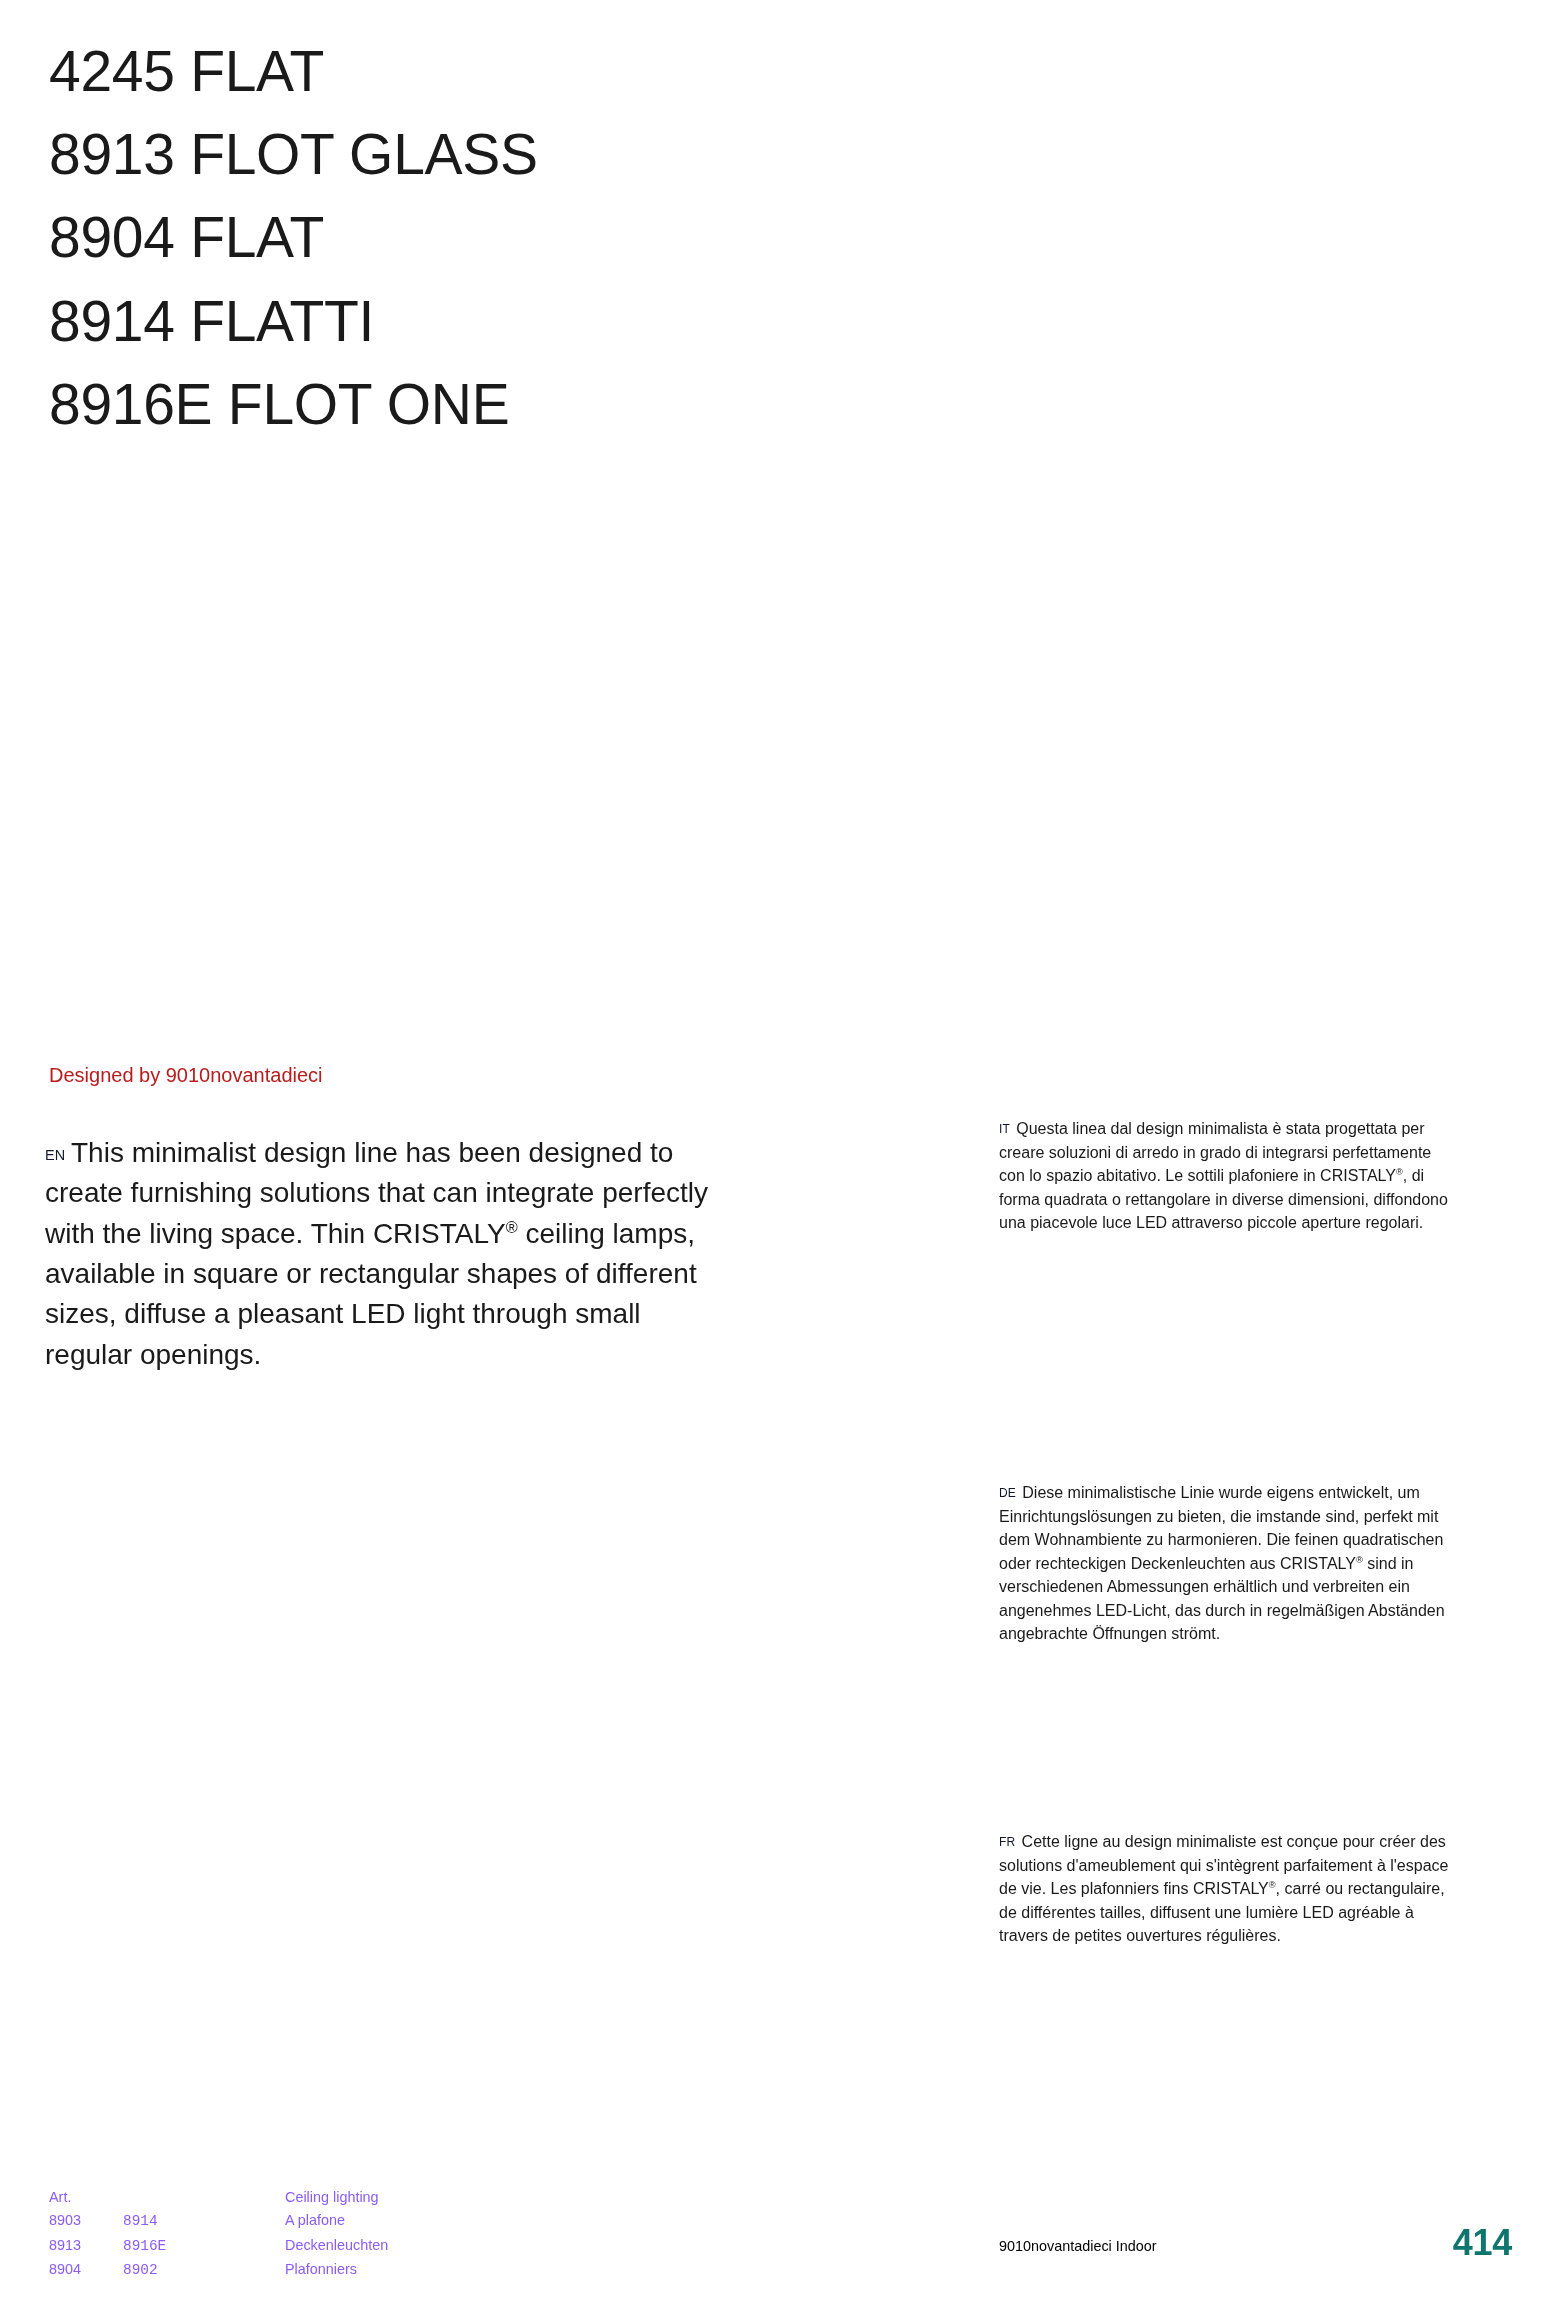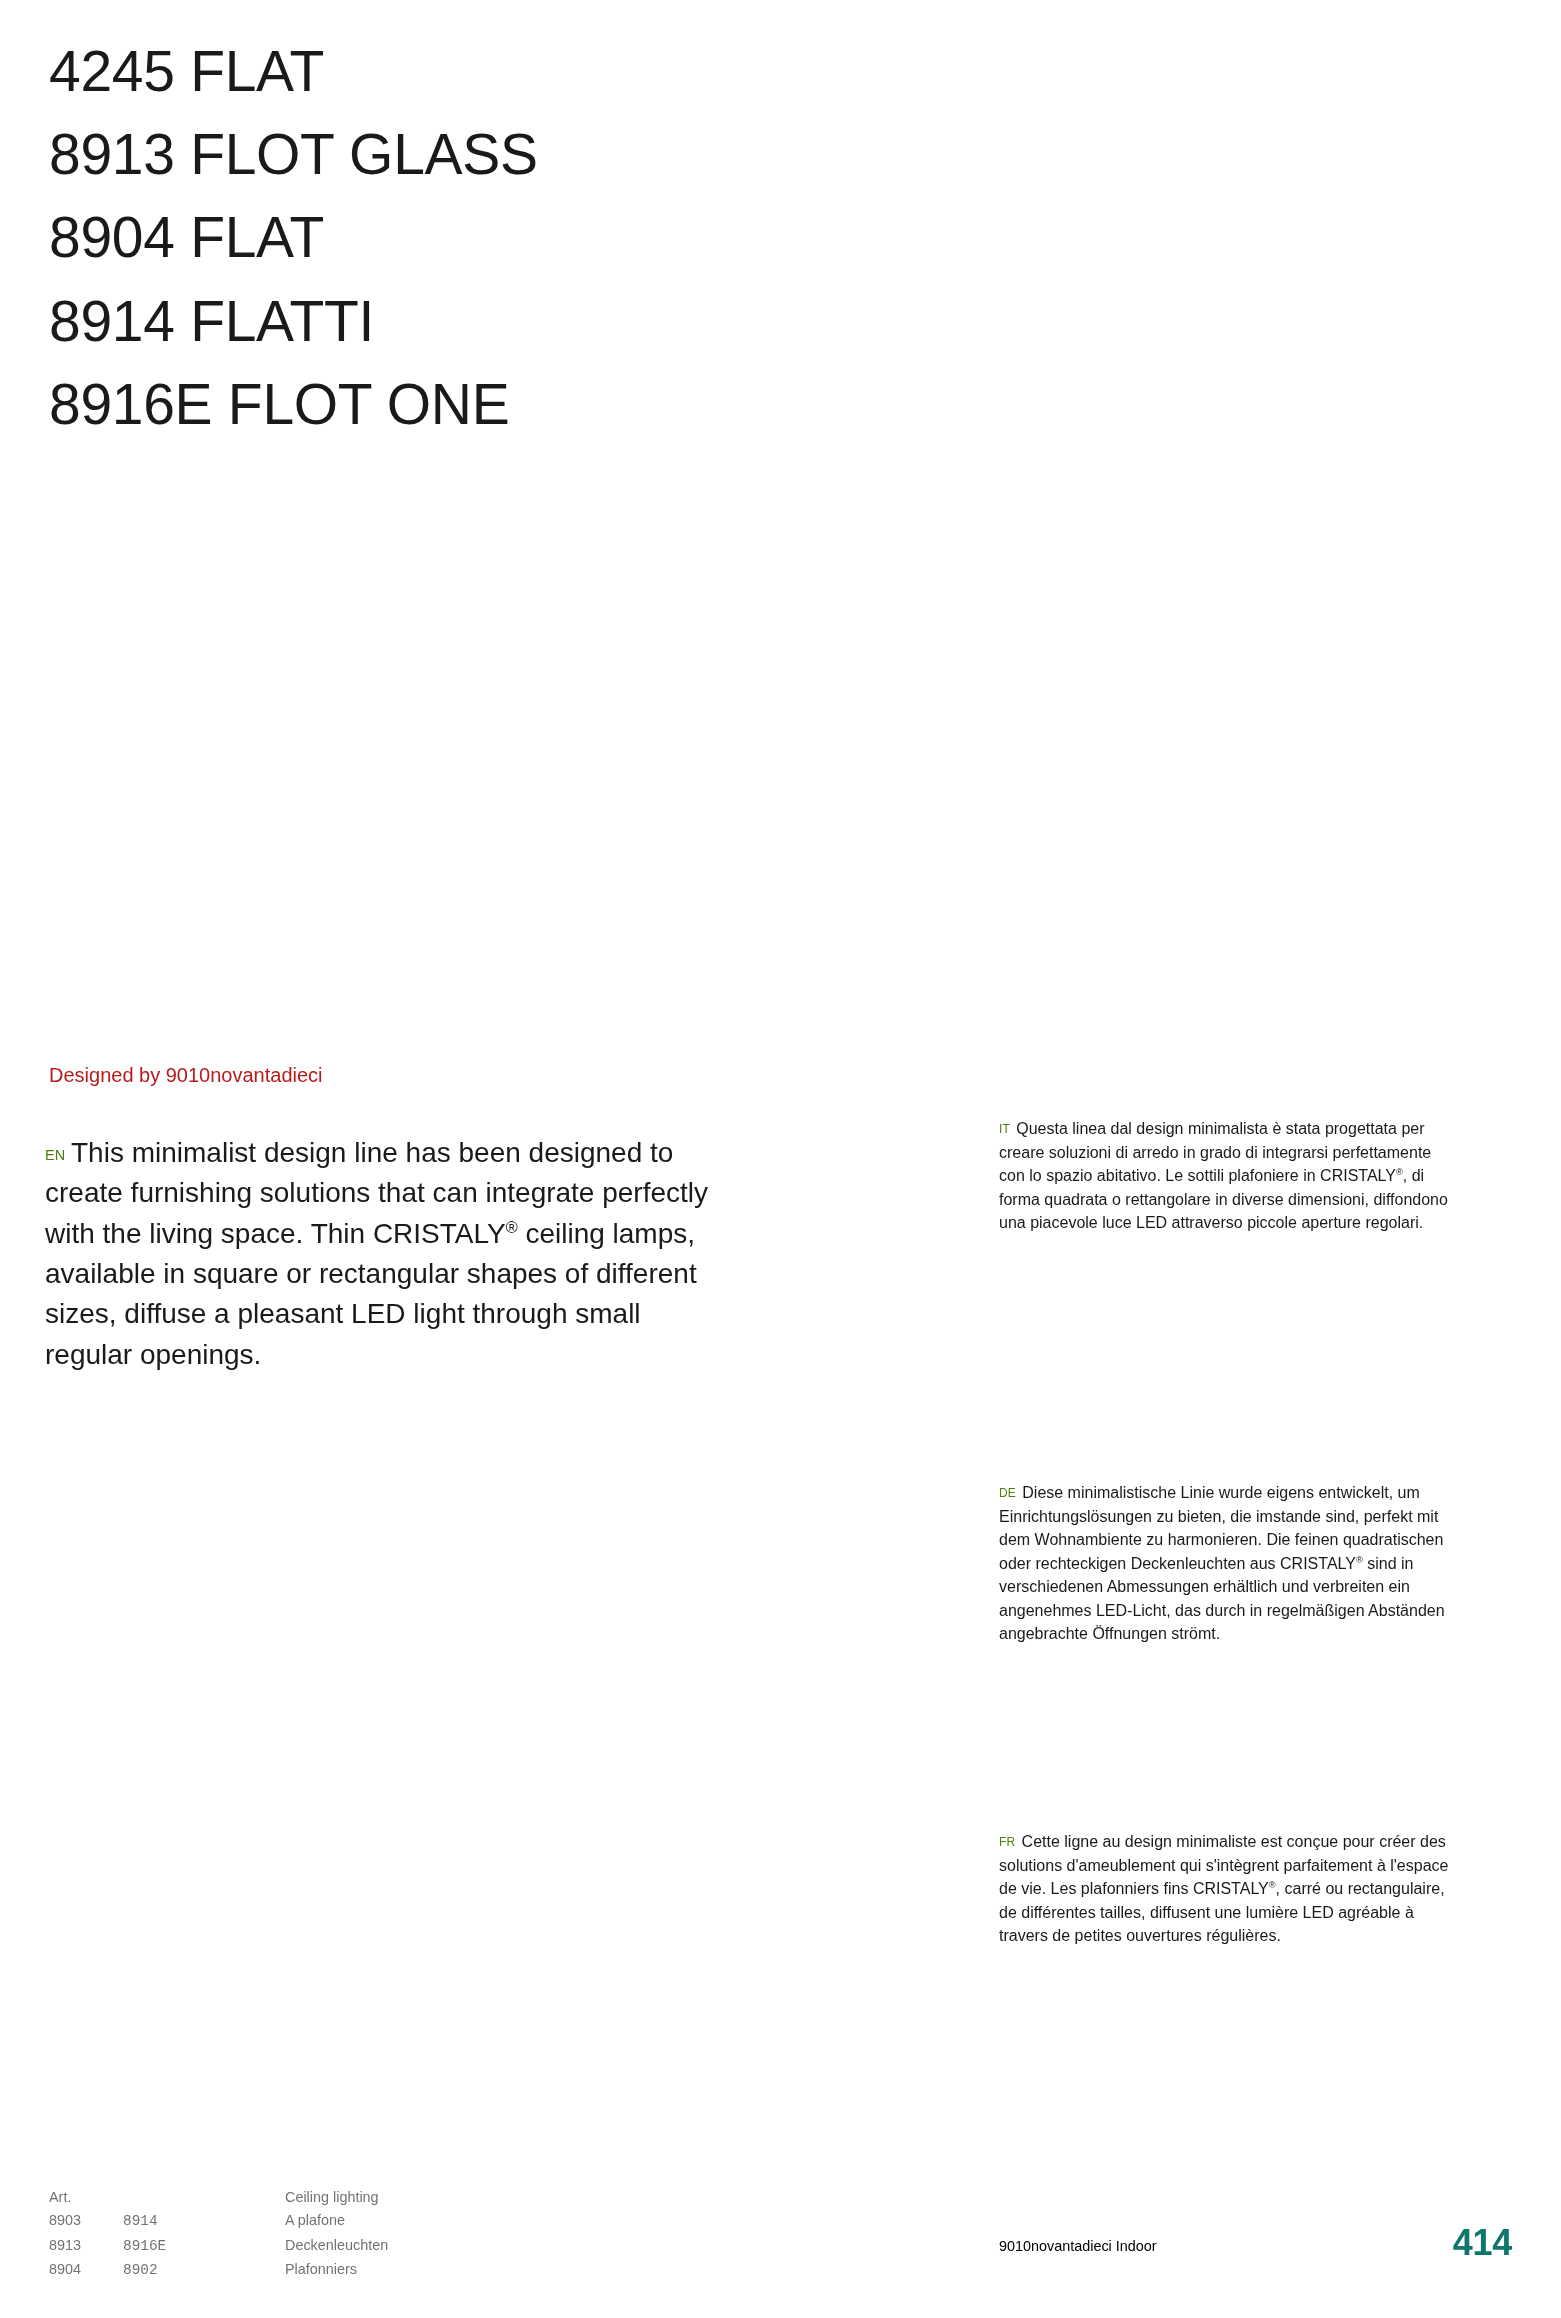--- a/index.html
+++ b/index.html
@@ -58,21 +58,21 @@
   .en-text {
     font-size: 28px;
     line-height: 1.44;
     color: #1a1a1a;
     text-indent: 0;
   }
   .lang-tag {
     font-size: 14.4px;
     vertical-align: 2.5px;
     letter-spacing: 0.2px;
-    color: #4d7c0f;
+    color: #0f172a;
   }
   .lang-tag.small-gap { margin-right: 5.6px; }
   sup.reg {
     font-size: 0.58em;
     vertical-align: super;
     line-height: 0;
   }
 
   
   .col-right {
@@ -104,21 +104,21 @@
     top: 2186px;
     width: 1561px;
     height: 87px;
   }
   .footer-art {
     position: absolute;
     left: 49px;
     top: 0;
     font-size: 14.4px;
     line-height: 1.62;
-    color: #737373;
+    color: #8b5cf6;
   }
   .footer-art .row { display: block; white-space: pre; }
   .art-col1 { display: inline-block; width: 74px; }
   .art-col2 { display: inline-block; width: 162px; font-family: Liberation Mono, monospace; }
   .art-col3 { display: inline-block; }
 
   .footer-brand {
     position: absolute;
     left: 999px;
     top: 52px;

